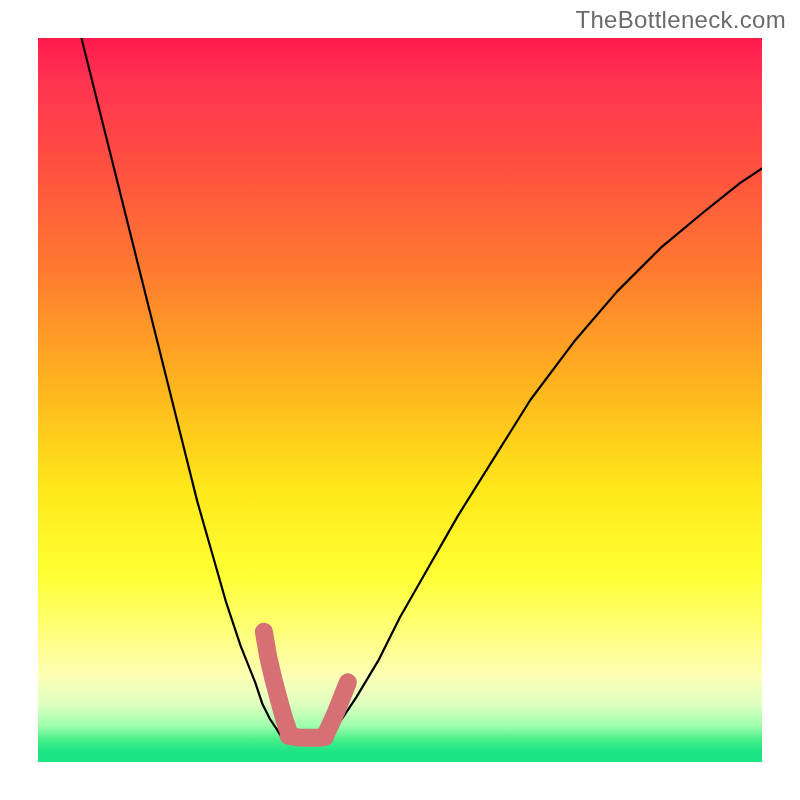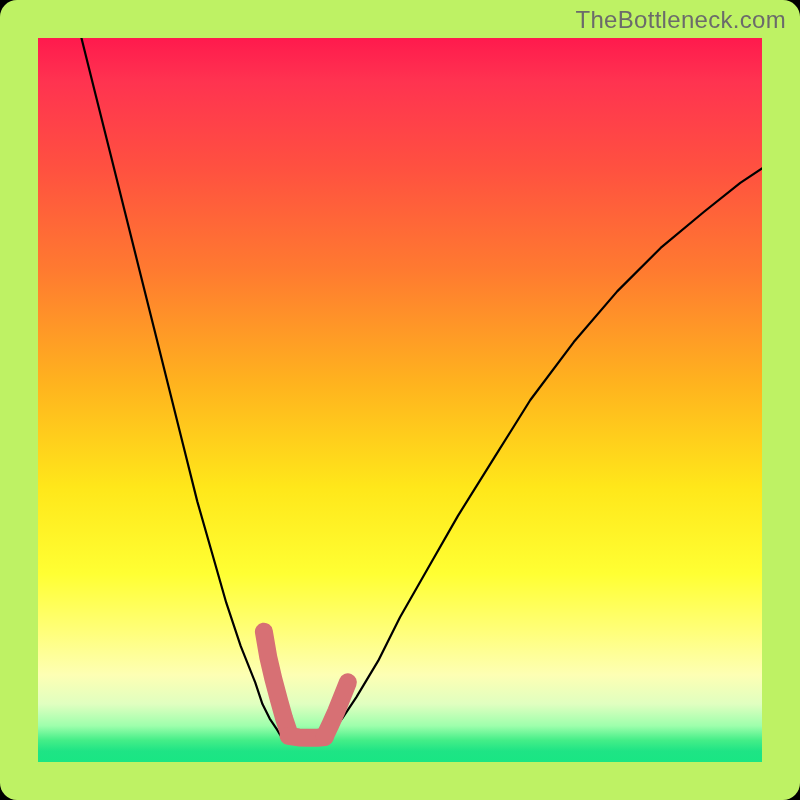--- a/index.html
+++ b/index.html
@@ -9,22 +9,21 @@
     height: 800px;
     background: #000;
     overflow: hidden;
   }
   .frame {
     position: absolute;
     left: 0;
     top: 0;
     width: 800px;
     height: 800px;
-    background: #bef264;
-    border-radius: 17px;
+    background: #ffffff;
   }
   .plot {
     position: absolute;
     left: 38px;
     top: 38px;
     width: 724px;
     height: 724px;
     overflow: hidden;
   }
   .gradient {

